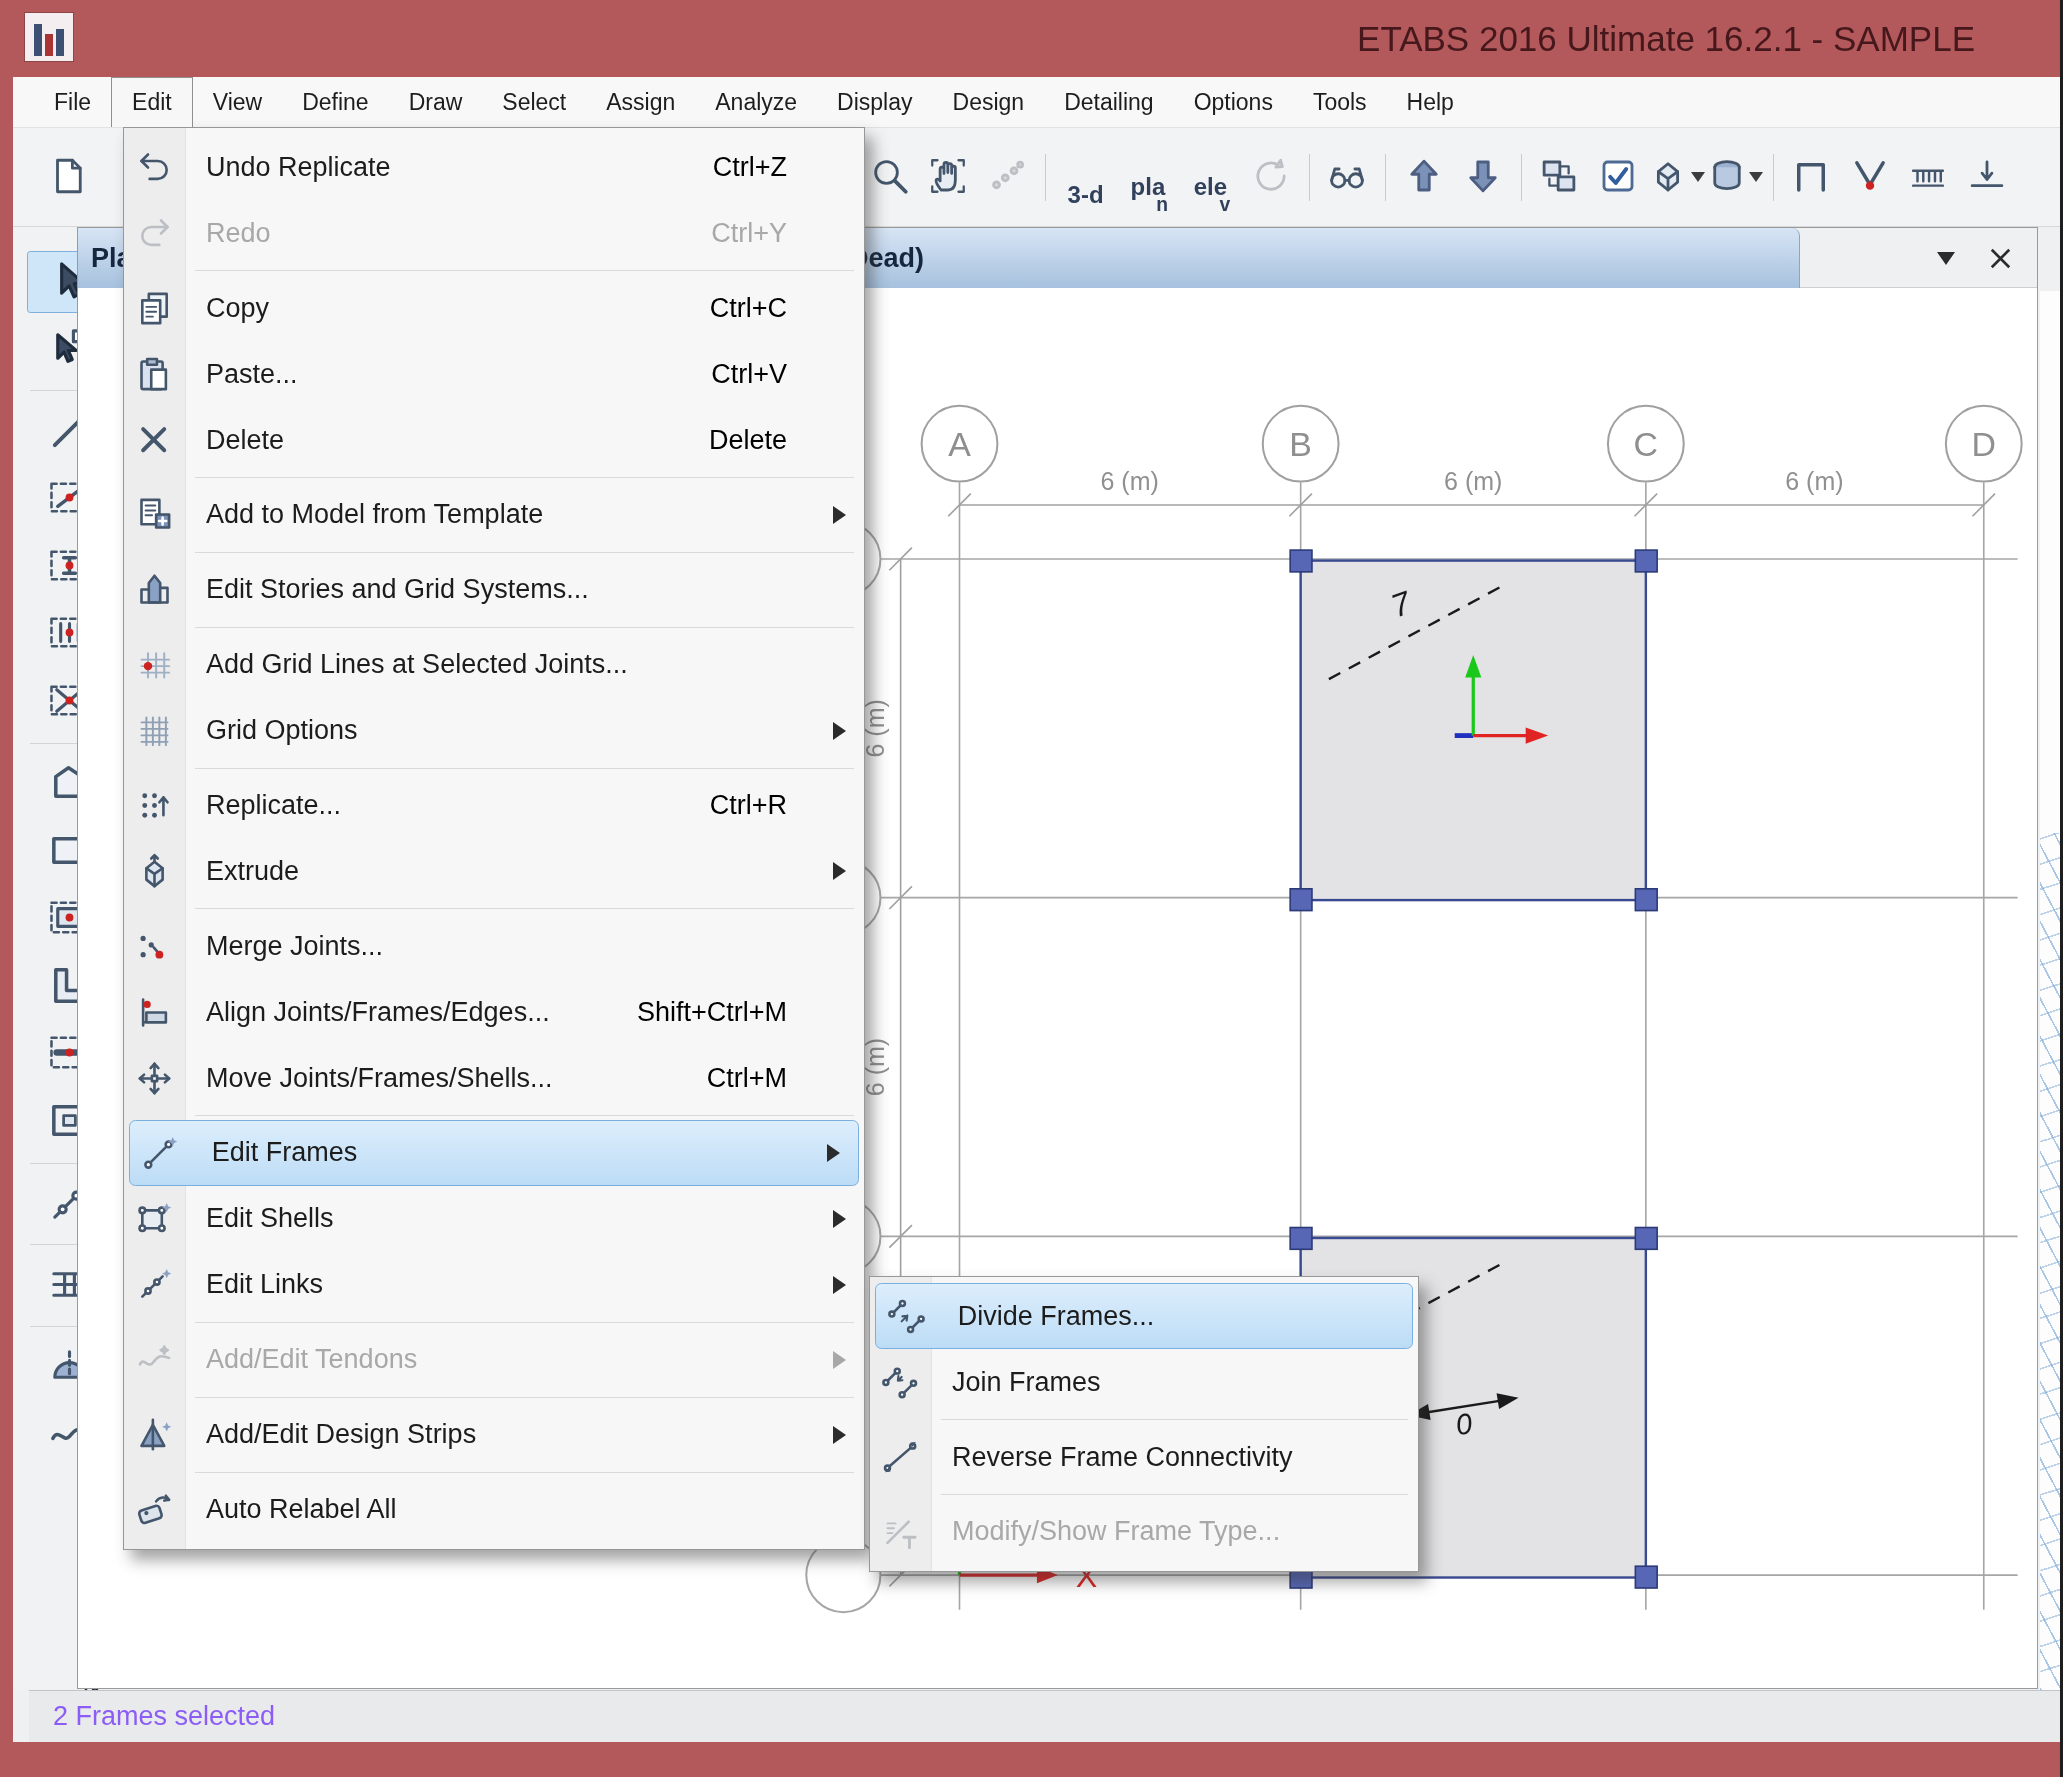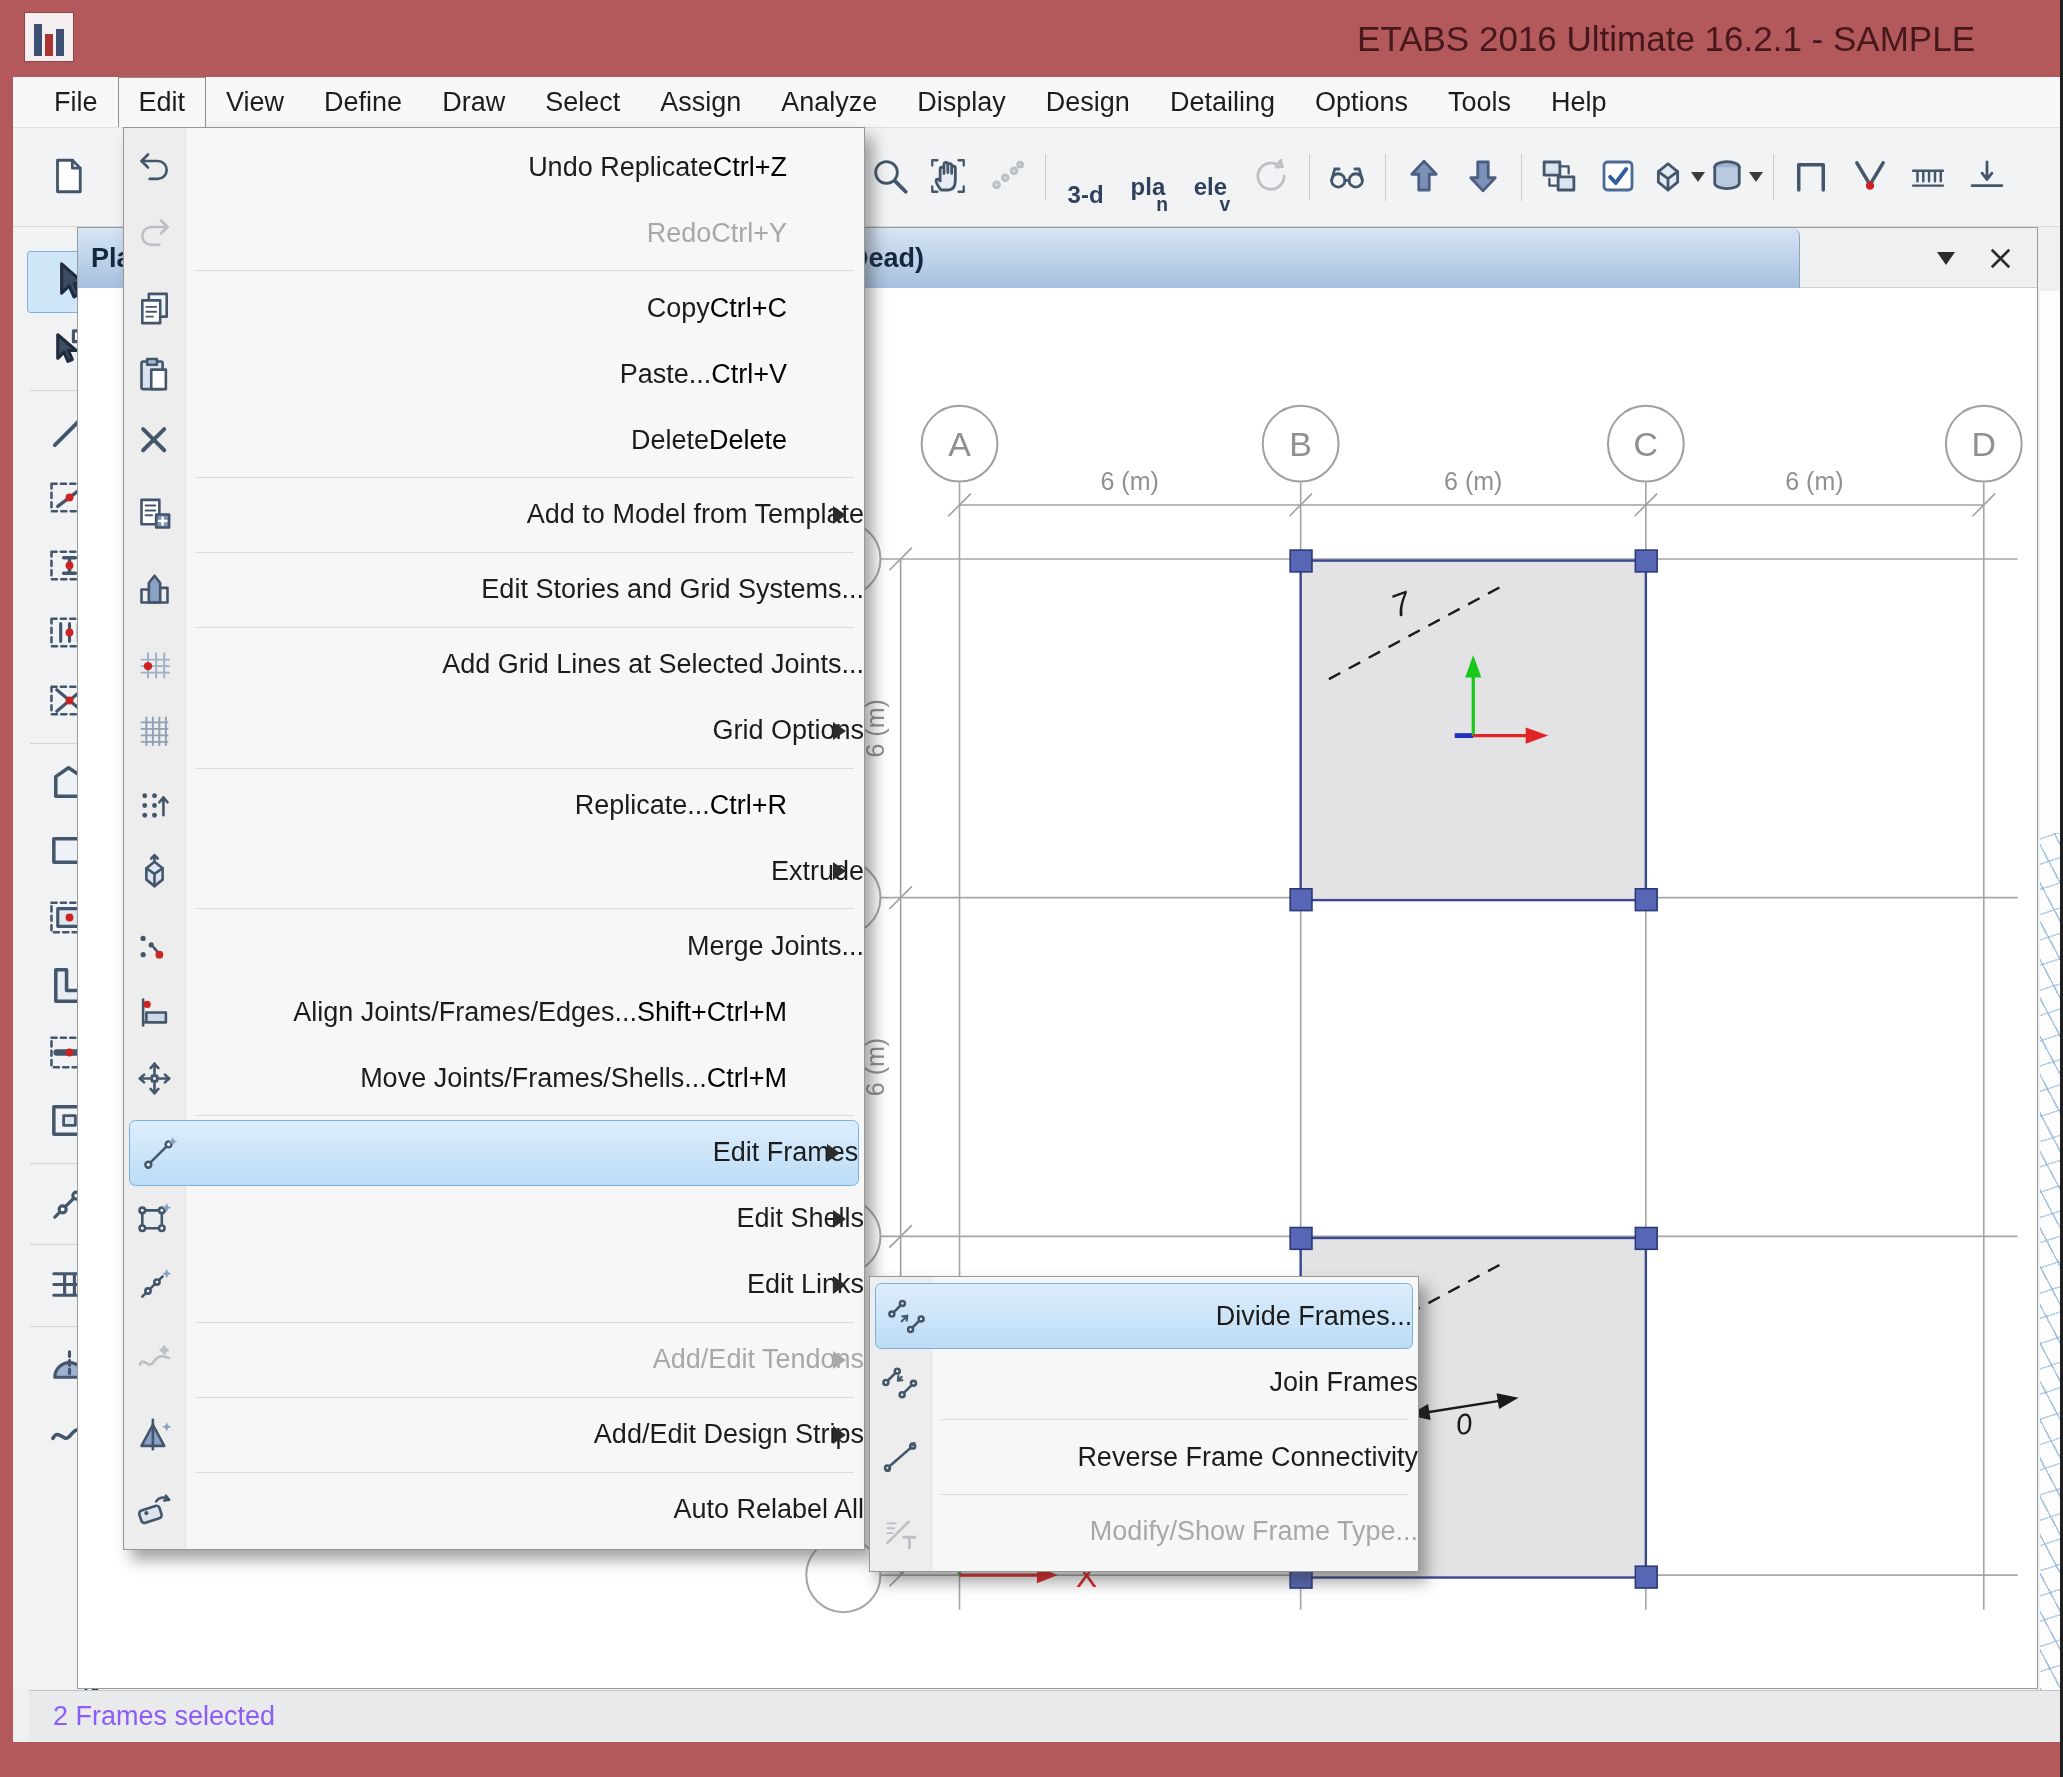--- a/index.html
+++ b/index.html
@@ -16,21 +16,21 @@
   .app-icon i.t2{width:8px;height:22.6px;background:#a33;}
   .app-icon i.t3{width:8px;height:27px;}
   .window-title{position:absolute;right:85px;top:0;height:77px;line-height:77px;
                 font-size:35px;color:#46181b;white-space:nowrap;}
 
   .client{position:absolute;left:13px;top:77px;width:2051px;height:1665px;background:#eef0f1;}
 
   
   .menubar{position:absolute;left:0;top:0;width:100%;height:51px;background:#f8f8f9;
            border-bottom:0.8px solid #e2e2e2;display:flex;padding-left:21px;}
-  .mb-item{font-size:27px;color:#1d1d1d;padding:0 20px;display:flex;align-items:center;cursor:default;}
+  .mb-item{font-size:23px;color:#1d1d1d;padding:0 20px;display:flex;align-items:center;cursor:default;}
   .mb-item.open{background:#f7f7f8;border:0.8px solid #8f8f8f;border-bottom:none;position:relative;z-index:120;}
 
   
   .toolbar{position:absolute;left:0;top:51px;width:100%;height:99px;background:#f2f3f4;
            border-bottom:0.8px solid #d8d8d8;}
   .tb-group{position:absolute;top:21px;display:flex;gap:6.4px;align-items:center;height:56px;}
   #tb-left{left:29px;}
   #tb-right{left:851px;}
   .tbtn{width:52px;height:52px;display:flex;align-items:center;justify-content:center;border-radius:3.2px;position:relative;}
   .tbtn svg{width:42px;height:42px;}
@@ -75,21 +75,21 @@
         repeating-linear-gradient(62deg,rgba(125,170,215,.65) 0 1.6px,transparent 1.6px 18px),
         repeating-linear-gradient(-18deg,rgba(125,170,215,.5) 0 1.6px,transparent 1.6px 24px);}
 
   
   .statusbar{position:absolute;left:0;bottom:0;width:100%;height:52px;background:#e9eaeb;
              border-top:0.8px solid #c4c4c4;display:flex;align-items:center;padding-left:24px;
              font-size:27px;color:#8b5cf6;margin-left:16px;}
 
   
   .menu-panel{position:absolute;background:#f7f7f8;border:0.8px solid #979797;
-              box-shadow:8px 9.7px 14.5px rgba(50,50,50,.45);z-index:100;padding:6.4px 0;text-align:right;}
+              box-shadow:8px 9.7px 14.5px rgba(50,50,50,.45);z-index:100;padding:6.4px 0;}
   .menu-panel::before{content:"";position:absolute;left:0;top:0;width:61px;height:100%;
                       background:#ededee;border-right:0.8px solid #e2e2e3;}
   #edit-menu{left:123px;top:127px;width:742px;}
   #frames-submenu{left:869px;top:1276px;width:550px;z-index:110;}
   .mi{position:relative;height:66px;display:flex;align-items:center;}
   .mi .ico{width:61px;flex:0 0 61px;display:flex;justify-content:center;position:relative;}
   .mi .ico svg{width:39px;height:39px;}
   .mi .lbl{font-size:27px;color:#1c1c1c;margin-left:21px;flex:1;white-space:nowrap;}
   .mi .sc{font-size:27px;color:#000000;margin-right:77px;white-space:nowrap;}
   .mi .sub-arrow{position:absolute;right:18px;top:50%;transform:translateY(-50%);width:0;height:0;

